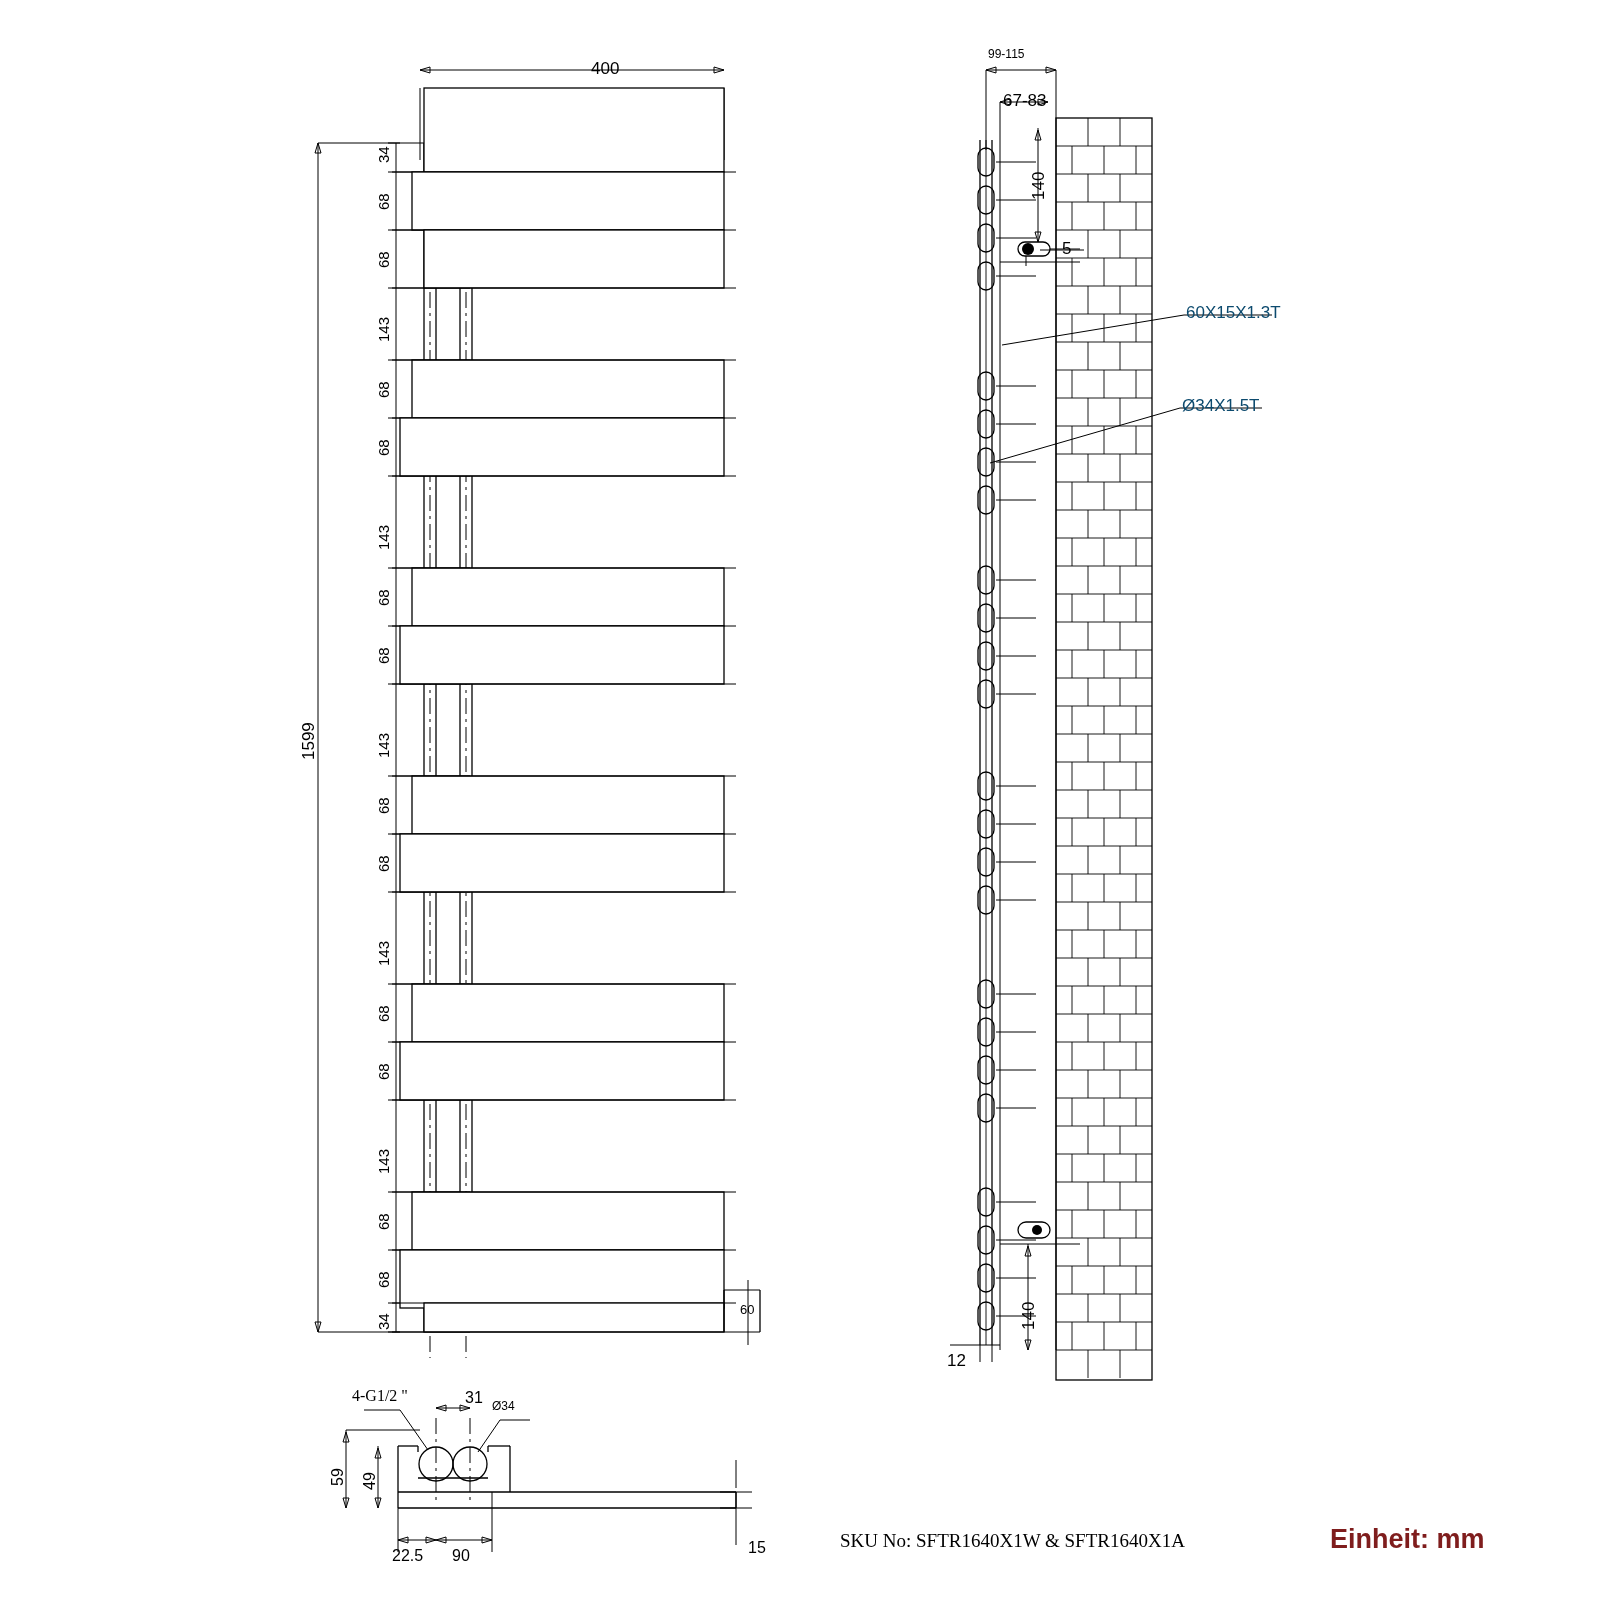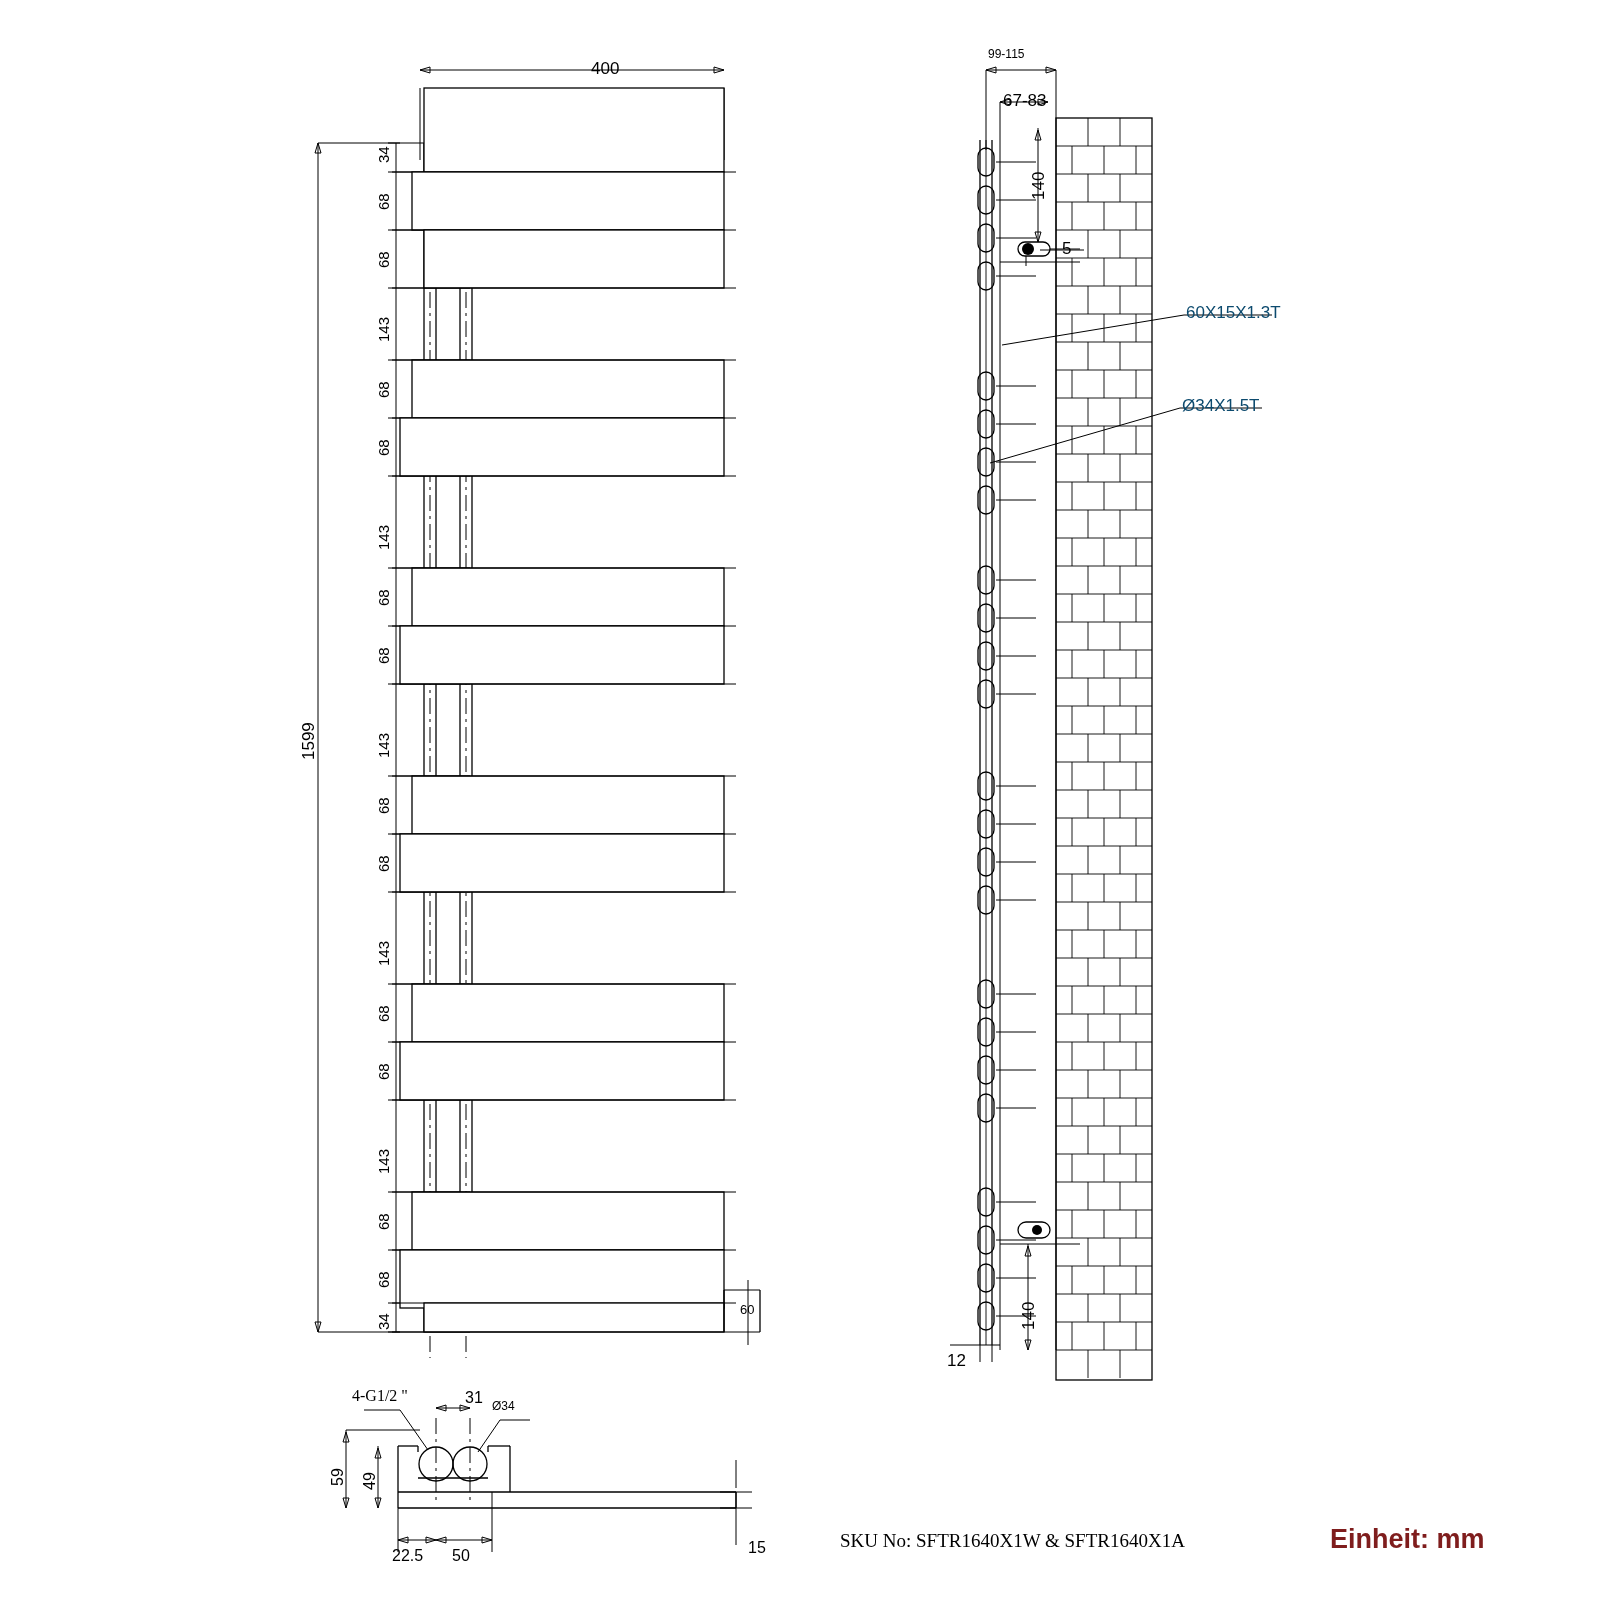--- a/index.html
+++ b/index.html
@@ -459,19 +459,19 @@
 
 <div class="note" style="left:1186px;top:303px;">60X15X1.3T</div>
 <div class="note" style="left:1182px;top:396px;">Ø34X1.5T</div>
 
 <div class="lbl" style="left:352px;top:1388px;font-size:16px;font-family:'Liberation Serif',serif;">4-G1/2 "</div>
 <div class="lbl" style="left:465px;top:1390px;font-size:16px;">31</div>
 <div class="lbl" style="left:492px;top:1400px;font-size:12px;">Ø34</div>
 <div class="lbl" style="left:330px;top:1486px;transform:rotate(-90deg);transform-origin:left top;font-size:16px;">59</div>
 <div class="lbl" style="left:362px;top:1490px;transform:rotate(-90deg);transform-origin:left top;font-size:16px;">49</div>
 <div class="lbl" style="left:392px;top:1548px;font-size:16px;">22.5</div>
-<div class="lbl" style="left:452px;top:1548px;font-size:16px;">50</div>
+<div class="lbl" style="left:452px;top:1548px;font-size:16px;">90</div>
 <div class="lbl" style="left:728px;top:1540px;font-size:16px;margin-left:20px;">15</div>
 
 <div class="sku" style="left:840px;top:1530px;">SKU No: SFTR1640X1W &amp; SFTR1640X1A</div>
 <div class="unit" style="left:1330px;top:1524px;">Einheit: mm</div>
 
 </div>
 
 </body></html>

